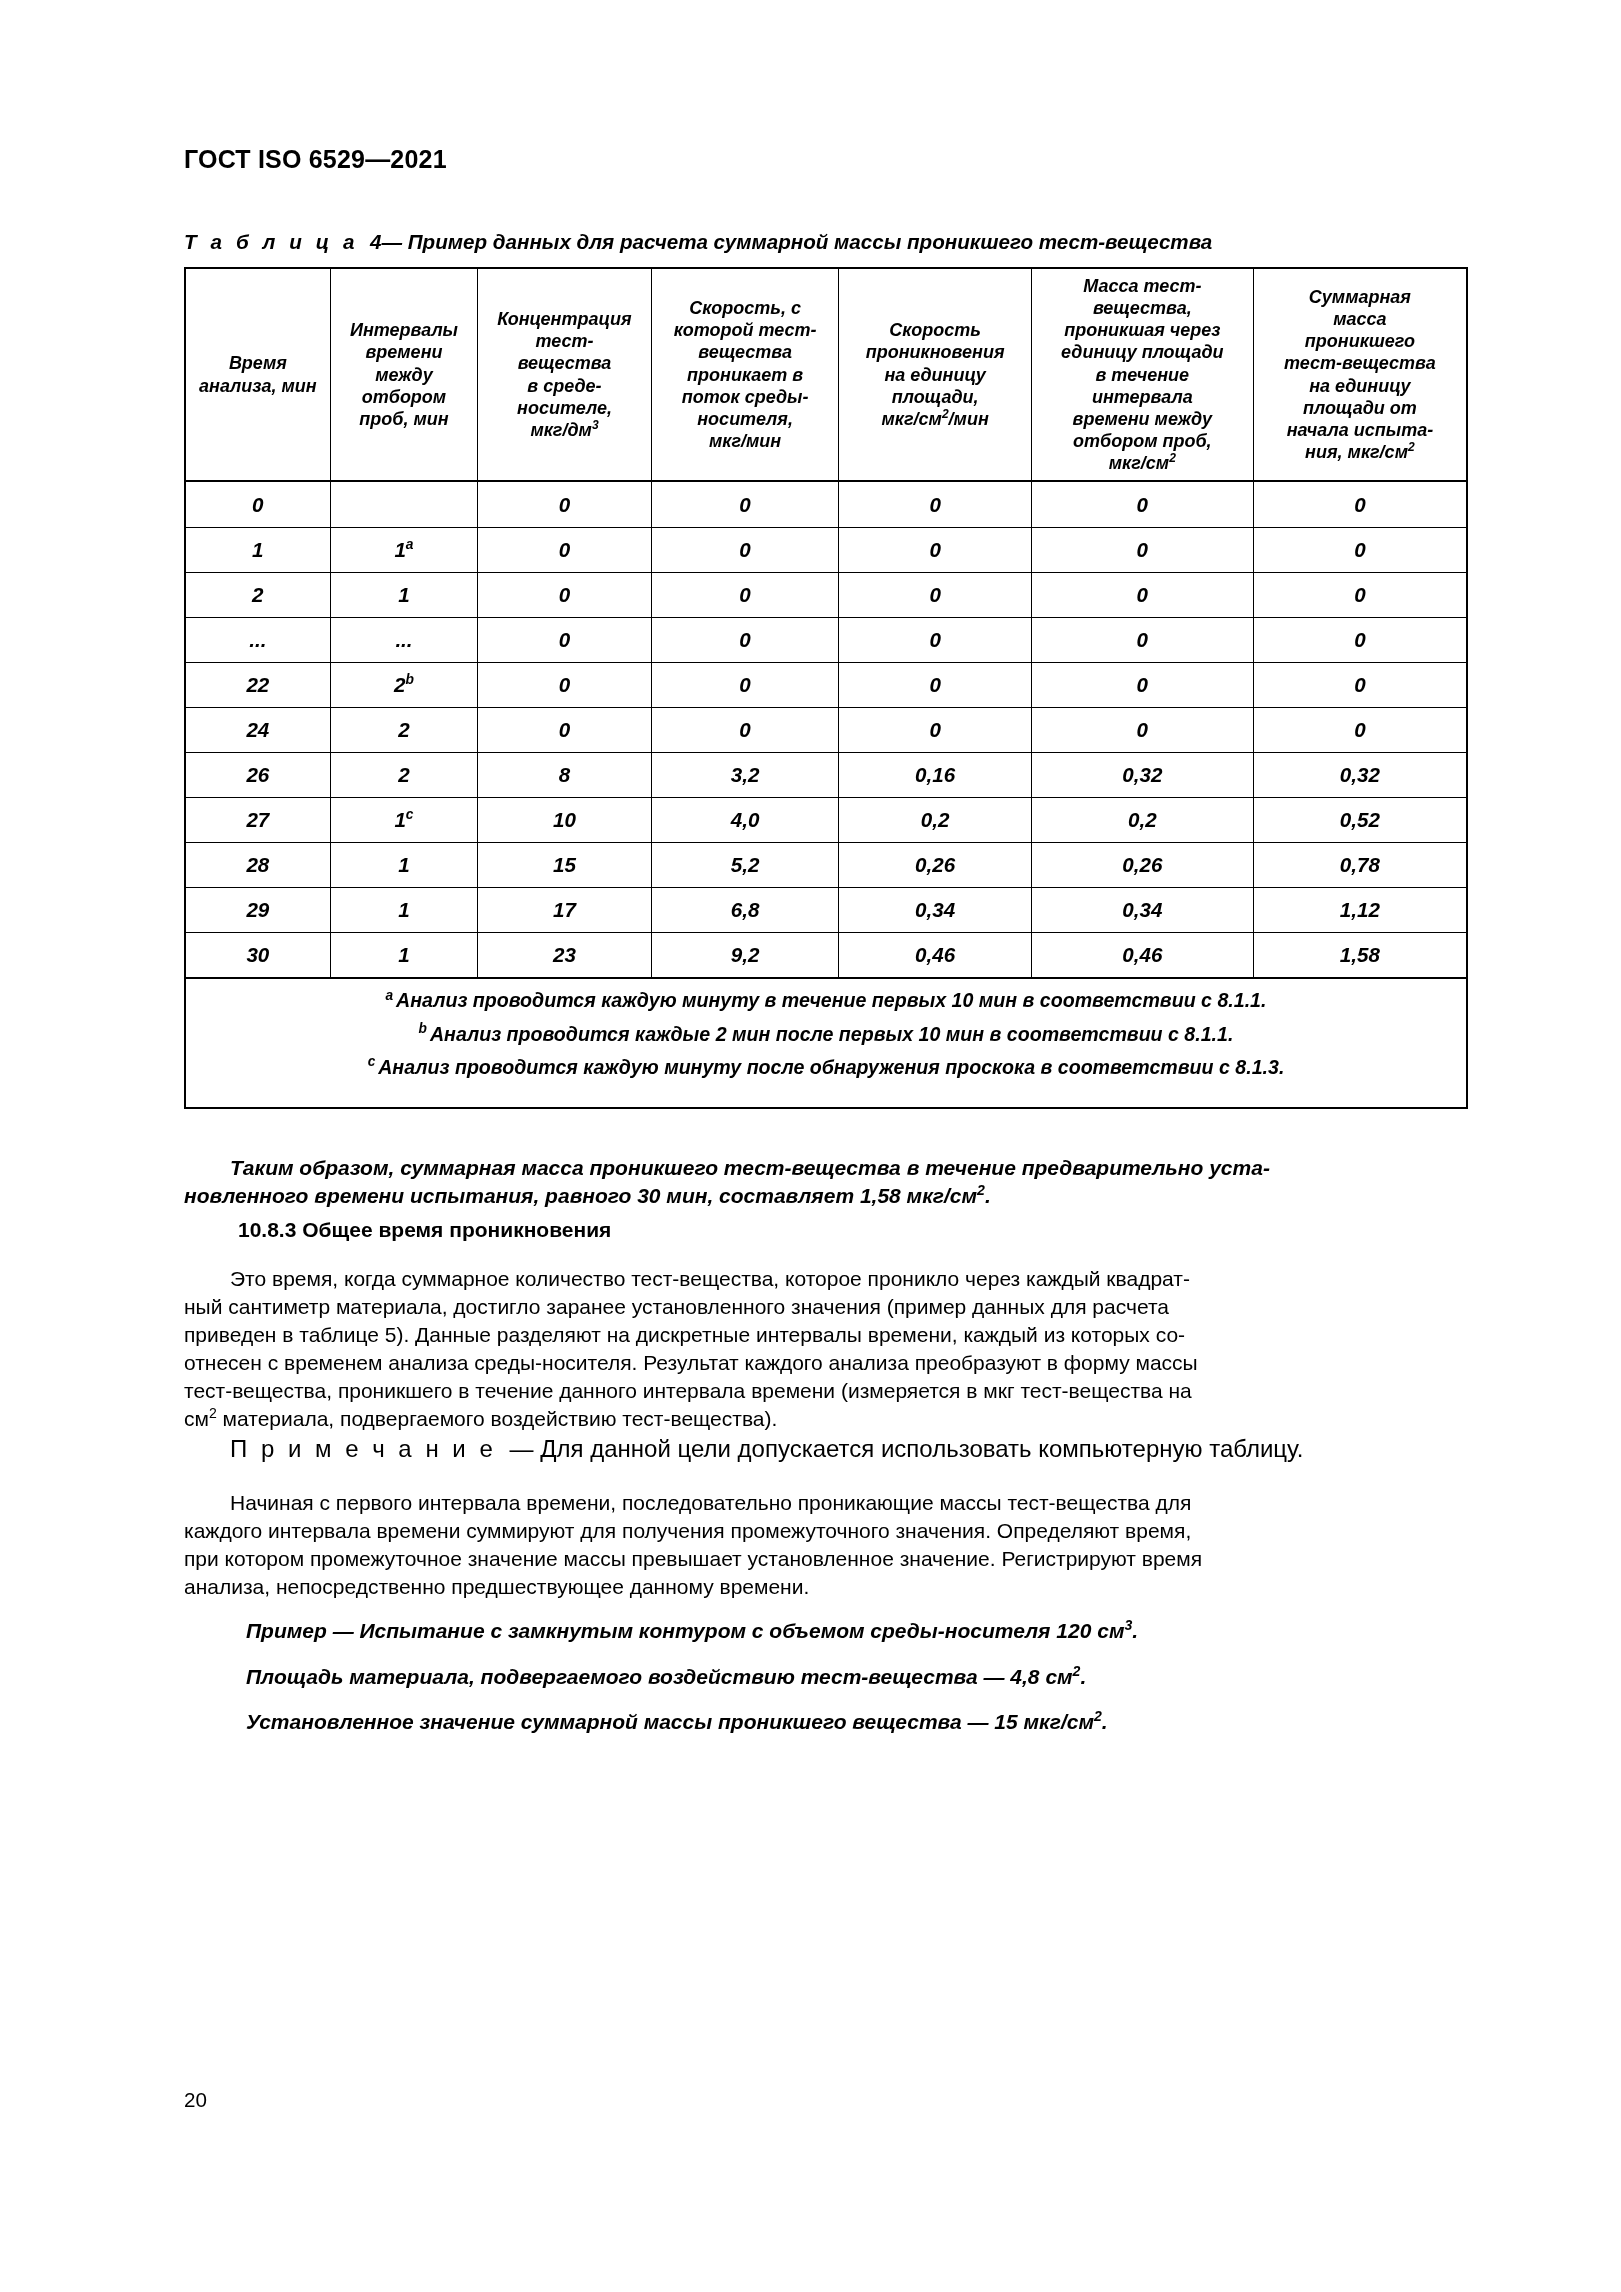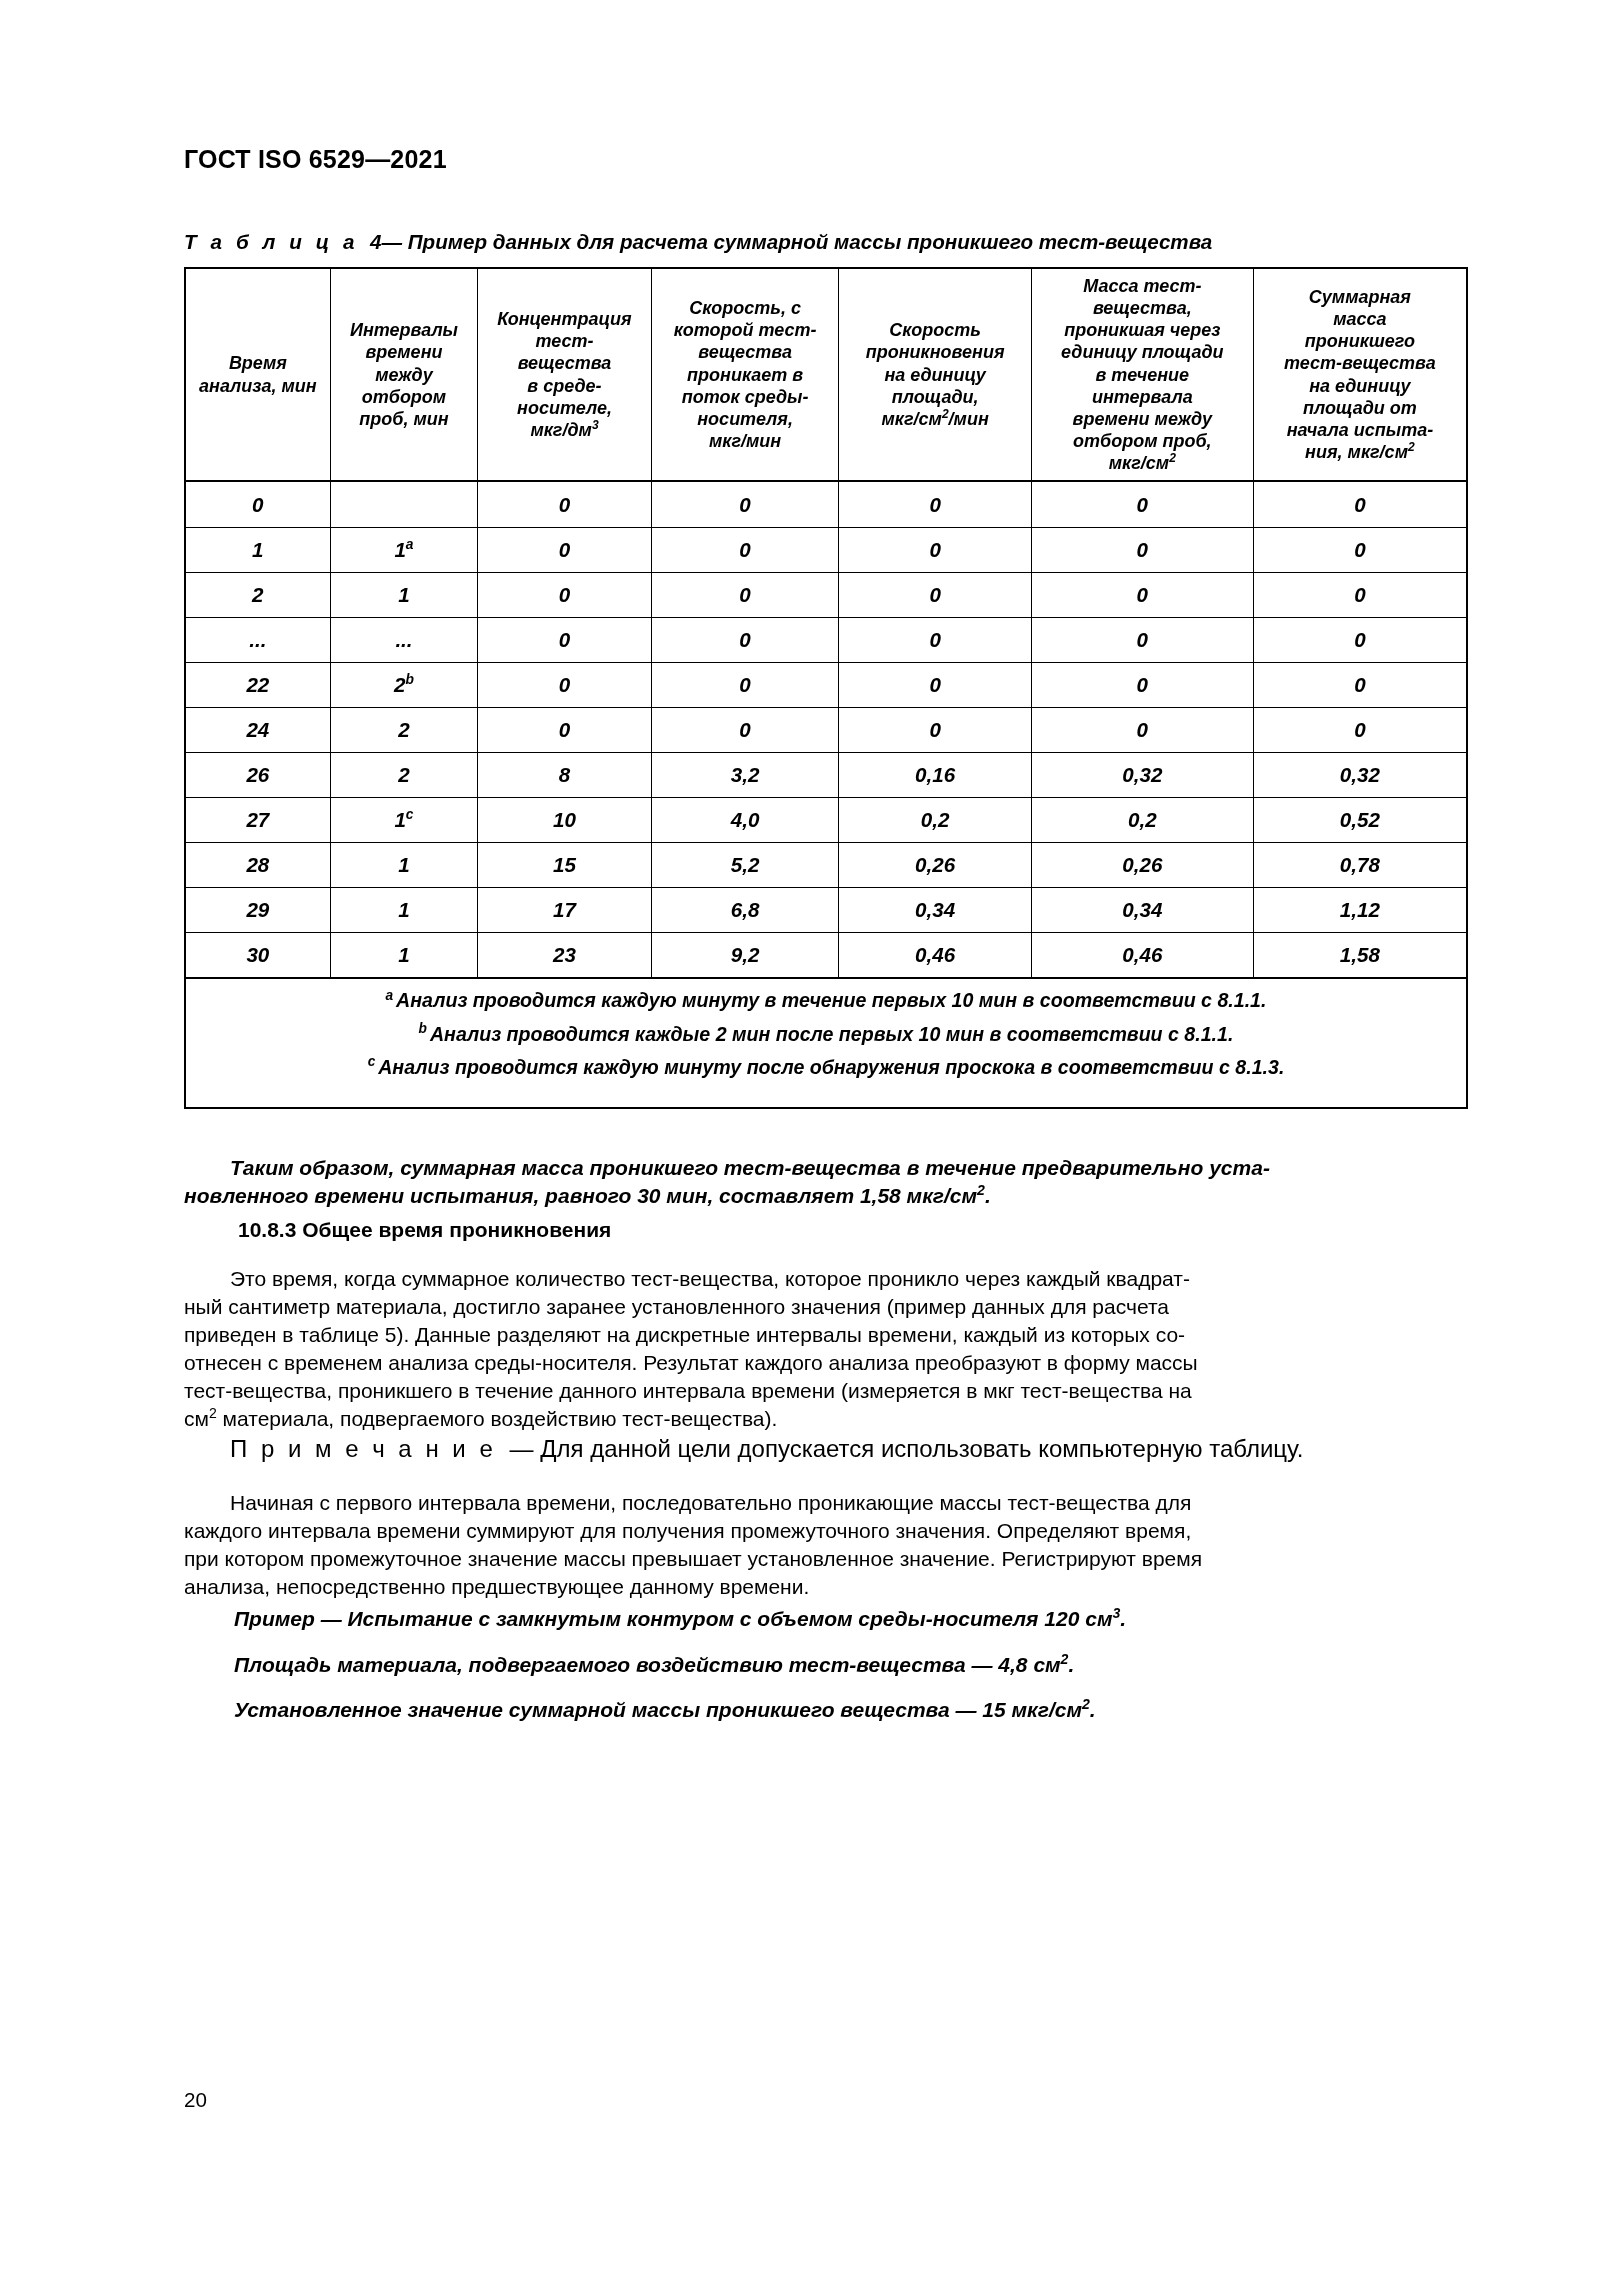--- a/index.html
+++ b/index.html
@@ -144,21 +144,21 @@
     margin: 0;
     text-indent: 46px;
   }
   .note-line .note-label { letter-spacing: 3.5px; }
 
   .example-line {
     font-size: 21px;
     font-style: italic;
     font-weight: bold;
     line-height: 1.3;
-    margin: 4px;
+    margin: 16px;
     text-indent: 46px;
   }
   .example-line + .example-line { margin-top: 18.6px; }
 
   
   .page-number {
     position: absolute;
     left: 184px;
     top: 2088px;
     font-size: 20.6px;

